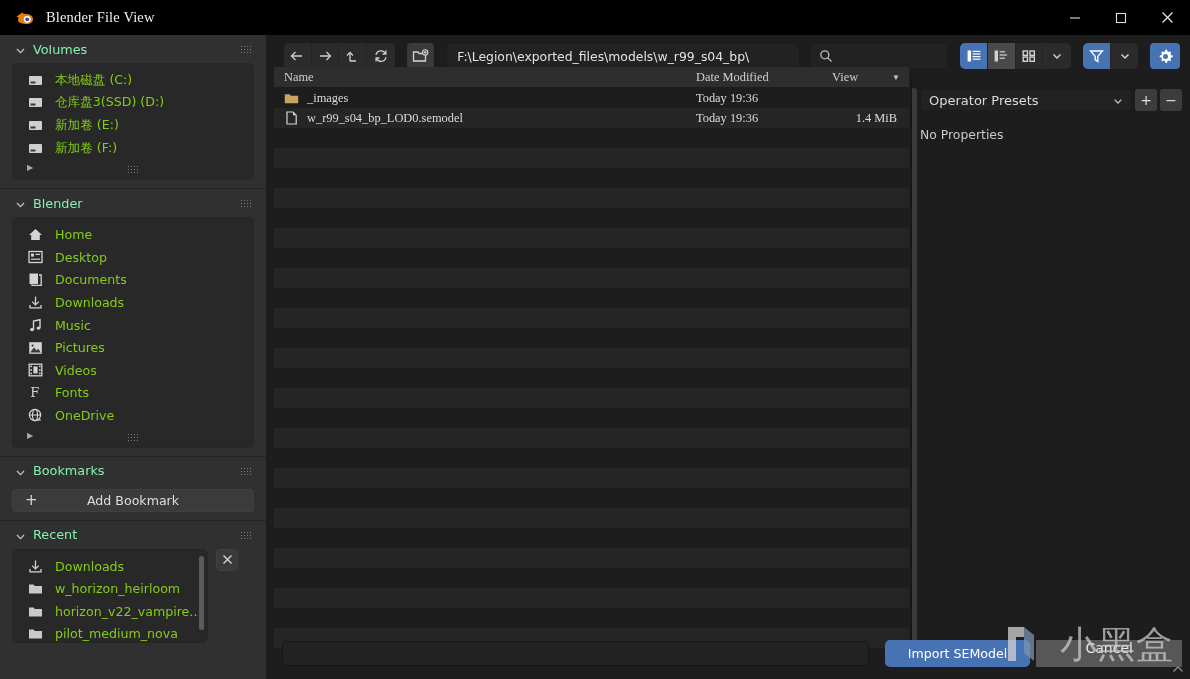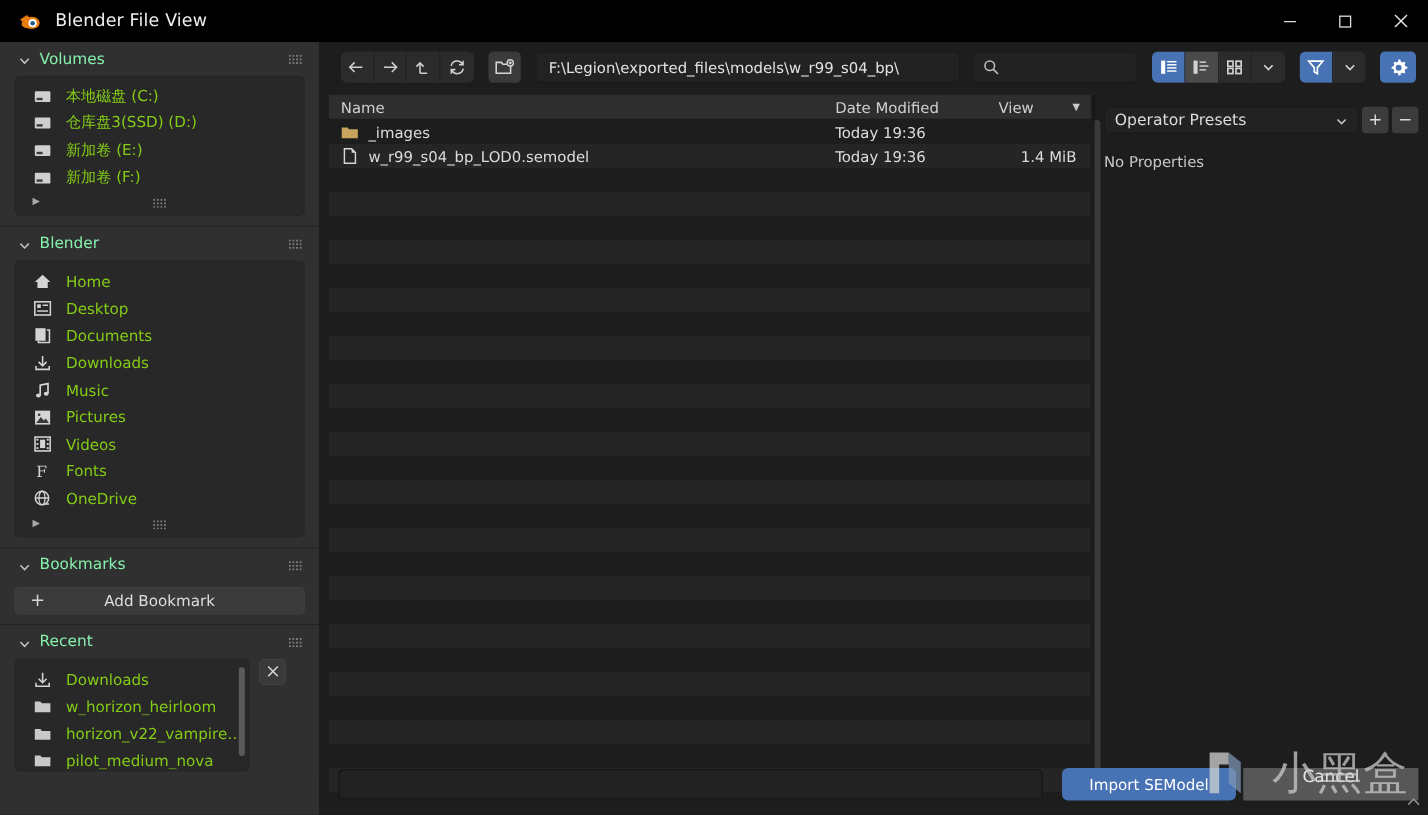--- a/index.html
+++ b/index.html
@@ -7,21 +7,21 @@
     width: 1190px; height: 679px;
     background: #1d1d1d;
     font-family: "DejaVu Sans", "Liberation Sans", sans-serif;
     overflow: hidden;
   }
   #app { position: relative; width: 1190px; height: 679px; background: #181818; }
 
   
   .titlebar {
     position: absolute; left: 0; top: 0; width: 1190px; height: 35px;
-    background: #000000; display: flex; align-items: center;
+    background: #000000; display: flex; align-items: center; font-family: Liberation Serif, serif;
   }
   .tb-logo { width: 22px; height: 22px; margin-left: 14px; position: relative; }
   .tb-logo svg { display: block; }
   .tb-title {
     margin-left: 10px; color: #f0f0f0; font-size: 14.5px; letter-spacing: .15px;
   }
   .tb-spacer { flex: 1; }
   .tb-btn {
     width: 46px; height: 35px; display: flex; align-items: center; justify-content: center;
     color: #d8d8d8; font-size: 13px;
@@ -136,22 +136,23 @@
   }
   .filterbtn:last-child { border-right: none; }
   .filterbtn.active { background: #4772b3; color: #ffffff; }
   .gearbtn {
     width: 30px; height: 26px; background: #4772b3; border-radius: 4px; margin-left: 12px;
     display: flex; align-items: center; justify-content: center; color: #ffffff;
   }
 
   
   .filelist {
-    position: absolute; left: 8px; top: 44px; width: 635px; height: 583px;
+    position: absolute; left: 8px; top: 32px; width: 635px; height: 583px;
     background: #28282800;
+    font-family: Liberation Serif, serif;
   }
   .collist-head {
     display: flex; height: 21px; align-items: center;
     background: #2e2e2e; color: #cfcfcf; font-size: 12.4px;
     border-bottom: 1px solid #1c1c1c;
   }
   .ch { padding-left: 10px; display:flex; align-items:center; height:100%; }
   .ch.name { width: 412px; }
   .ch.date { width: 136px; }
   .ch.size { width: 87px; position: relative; }

